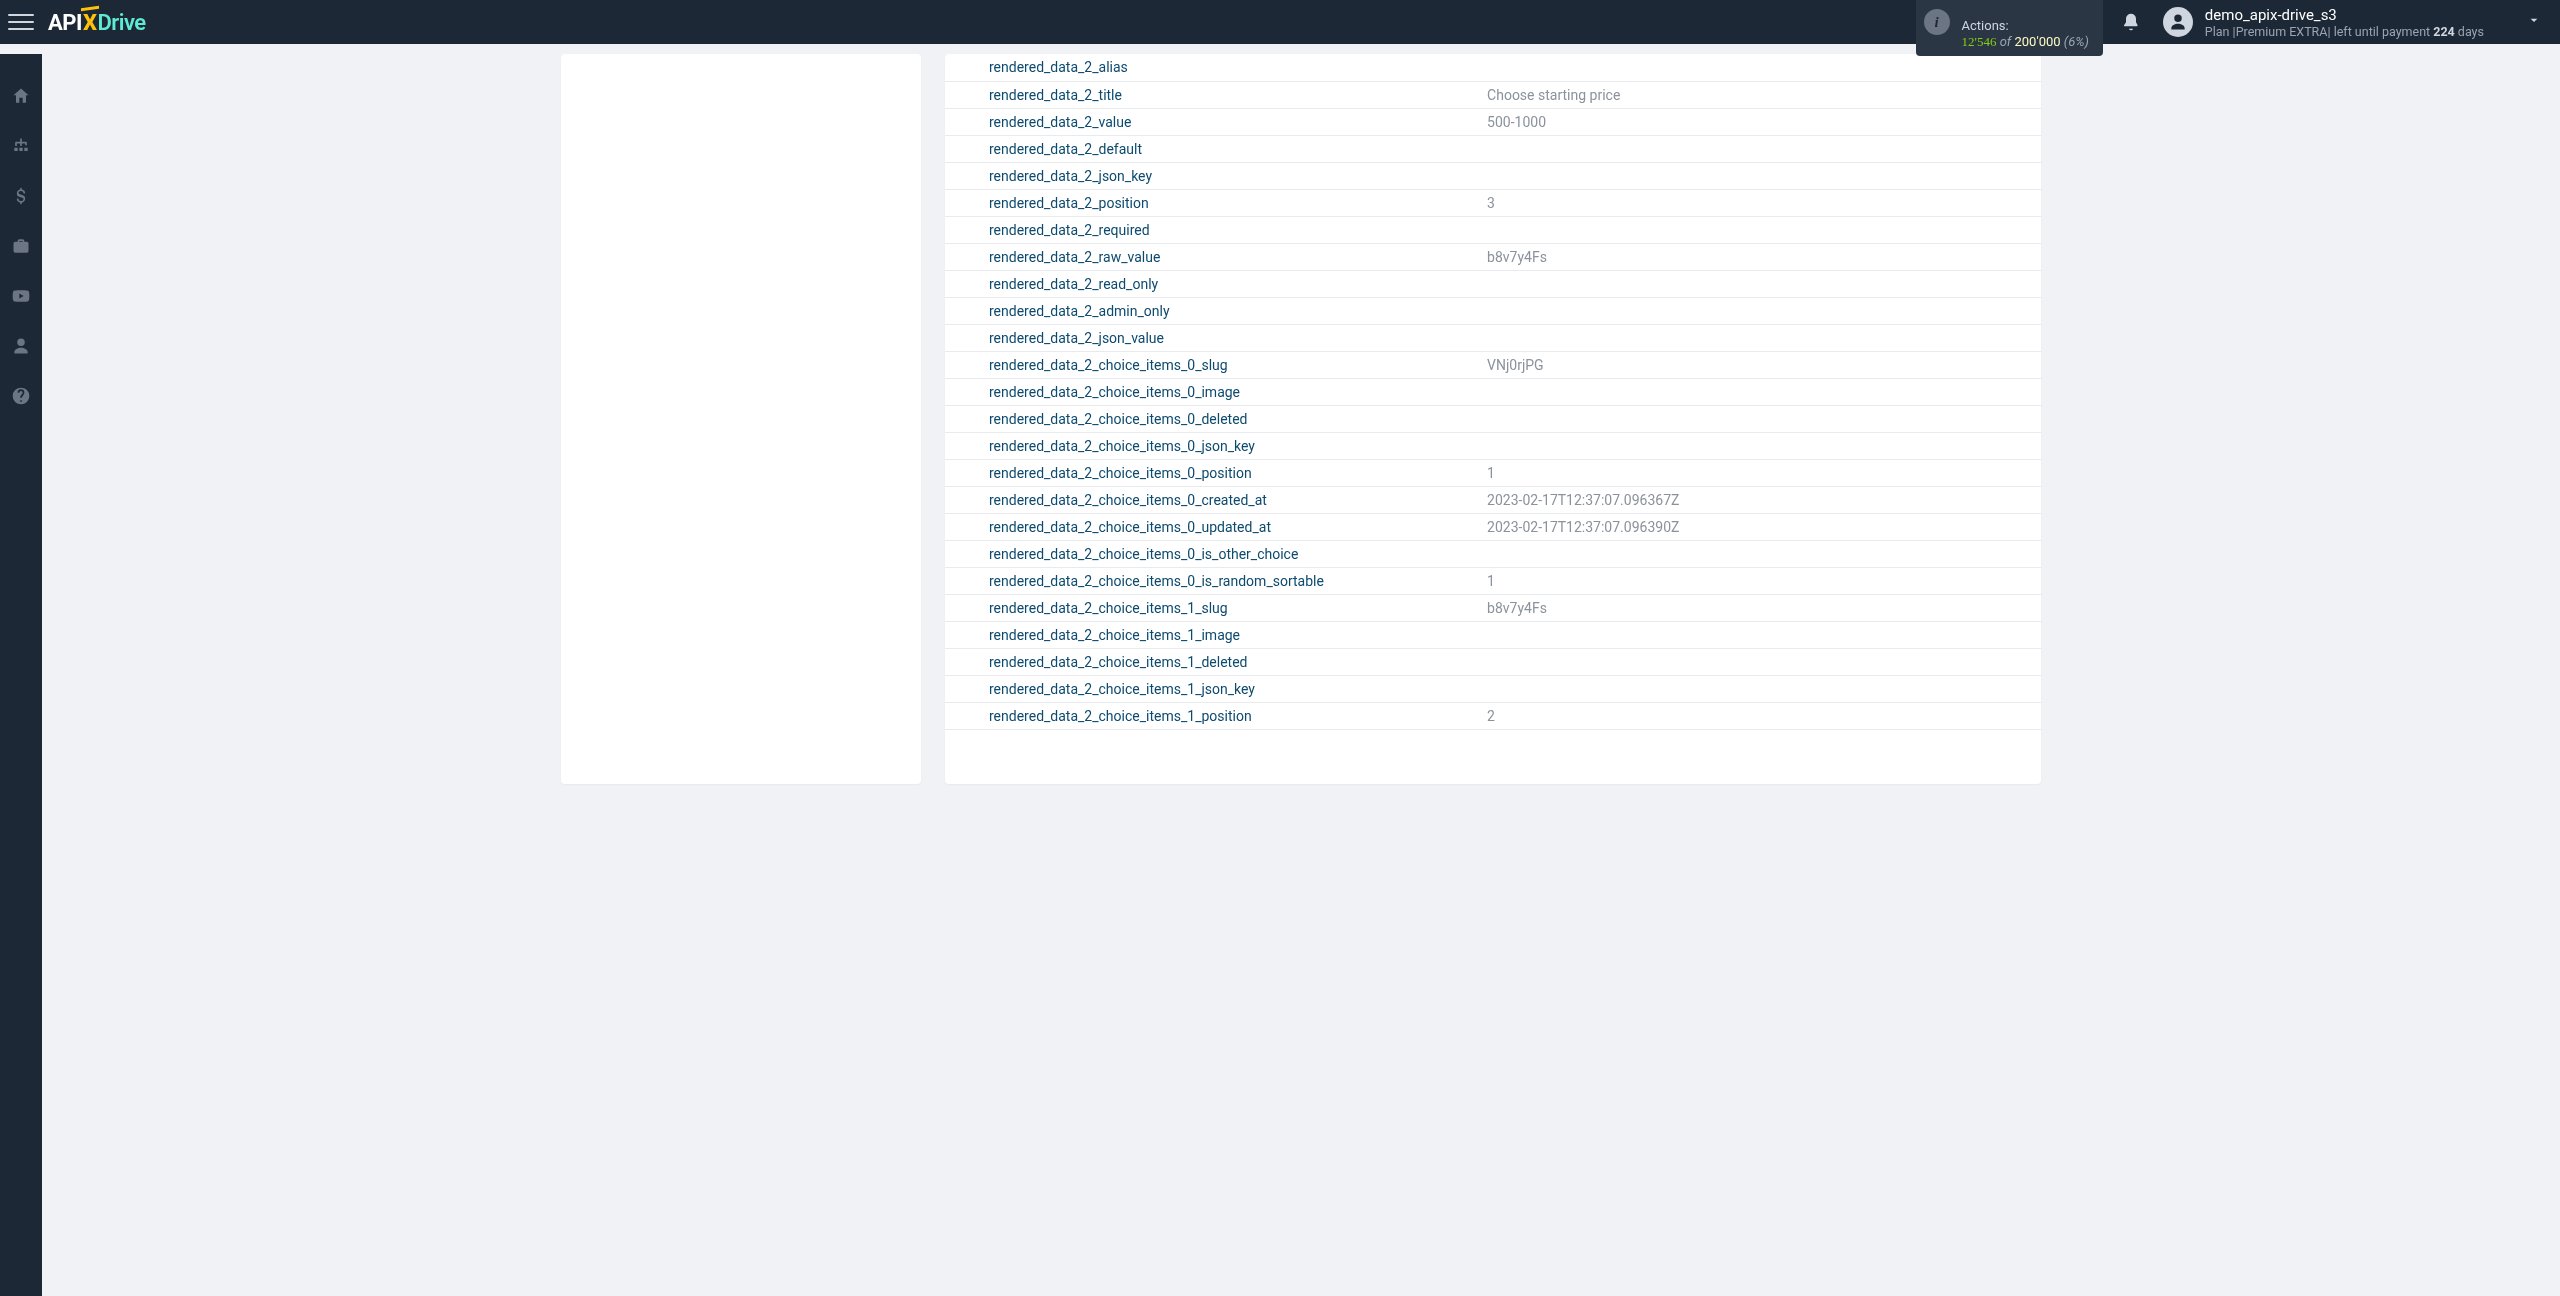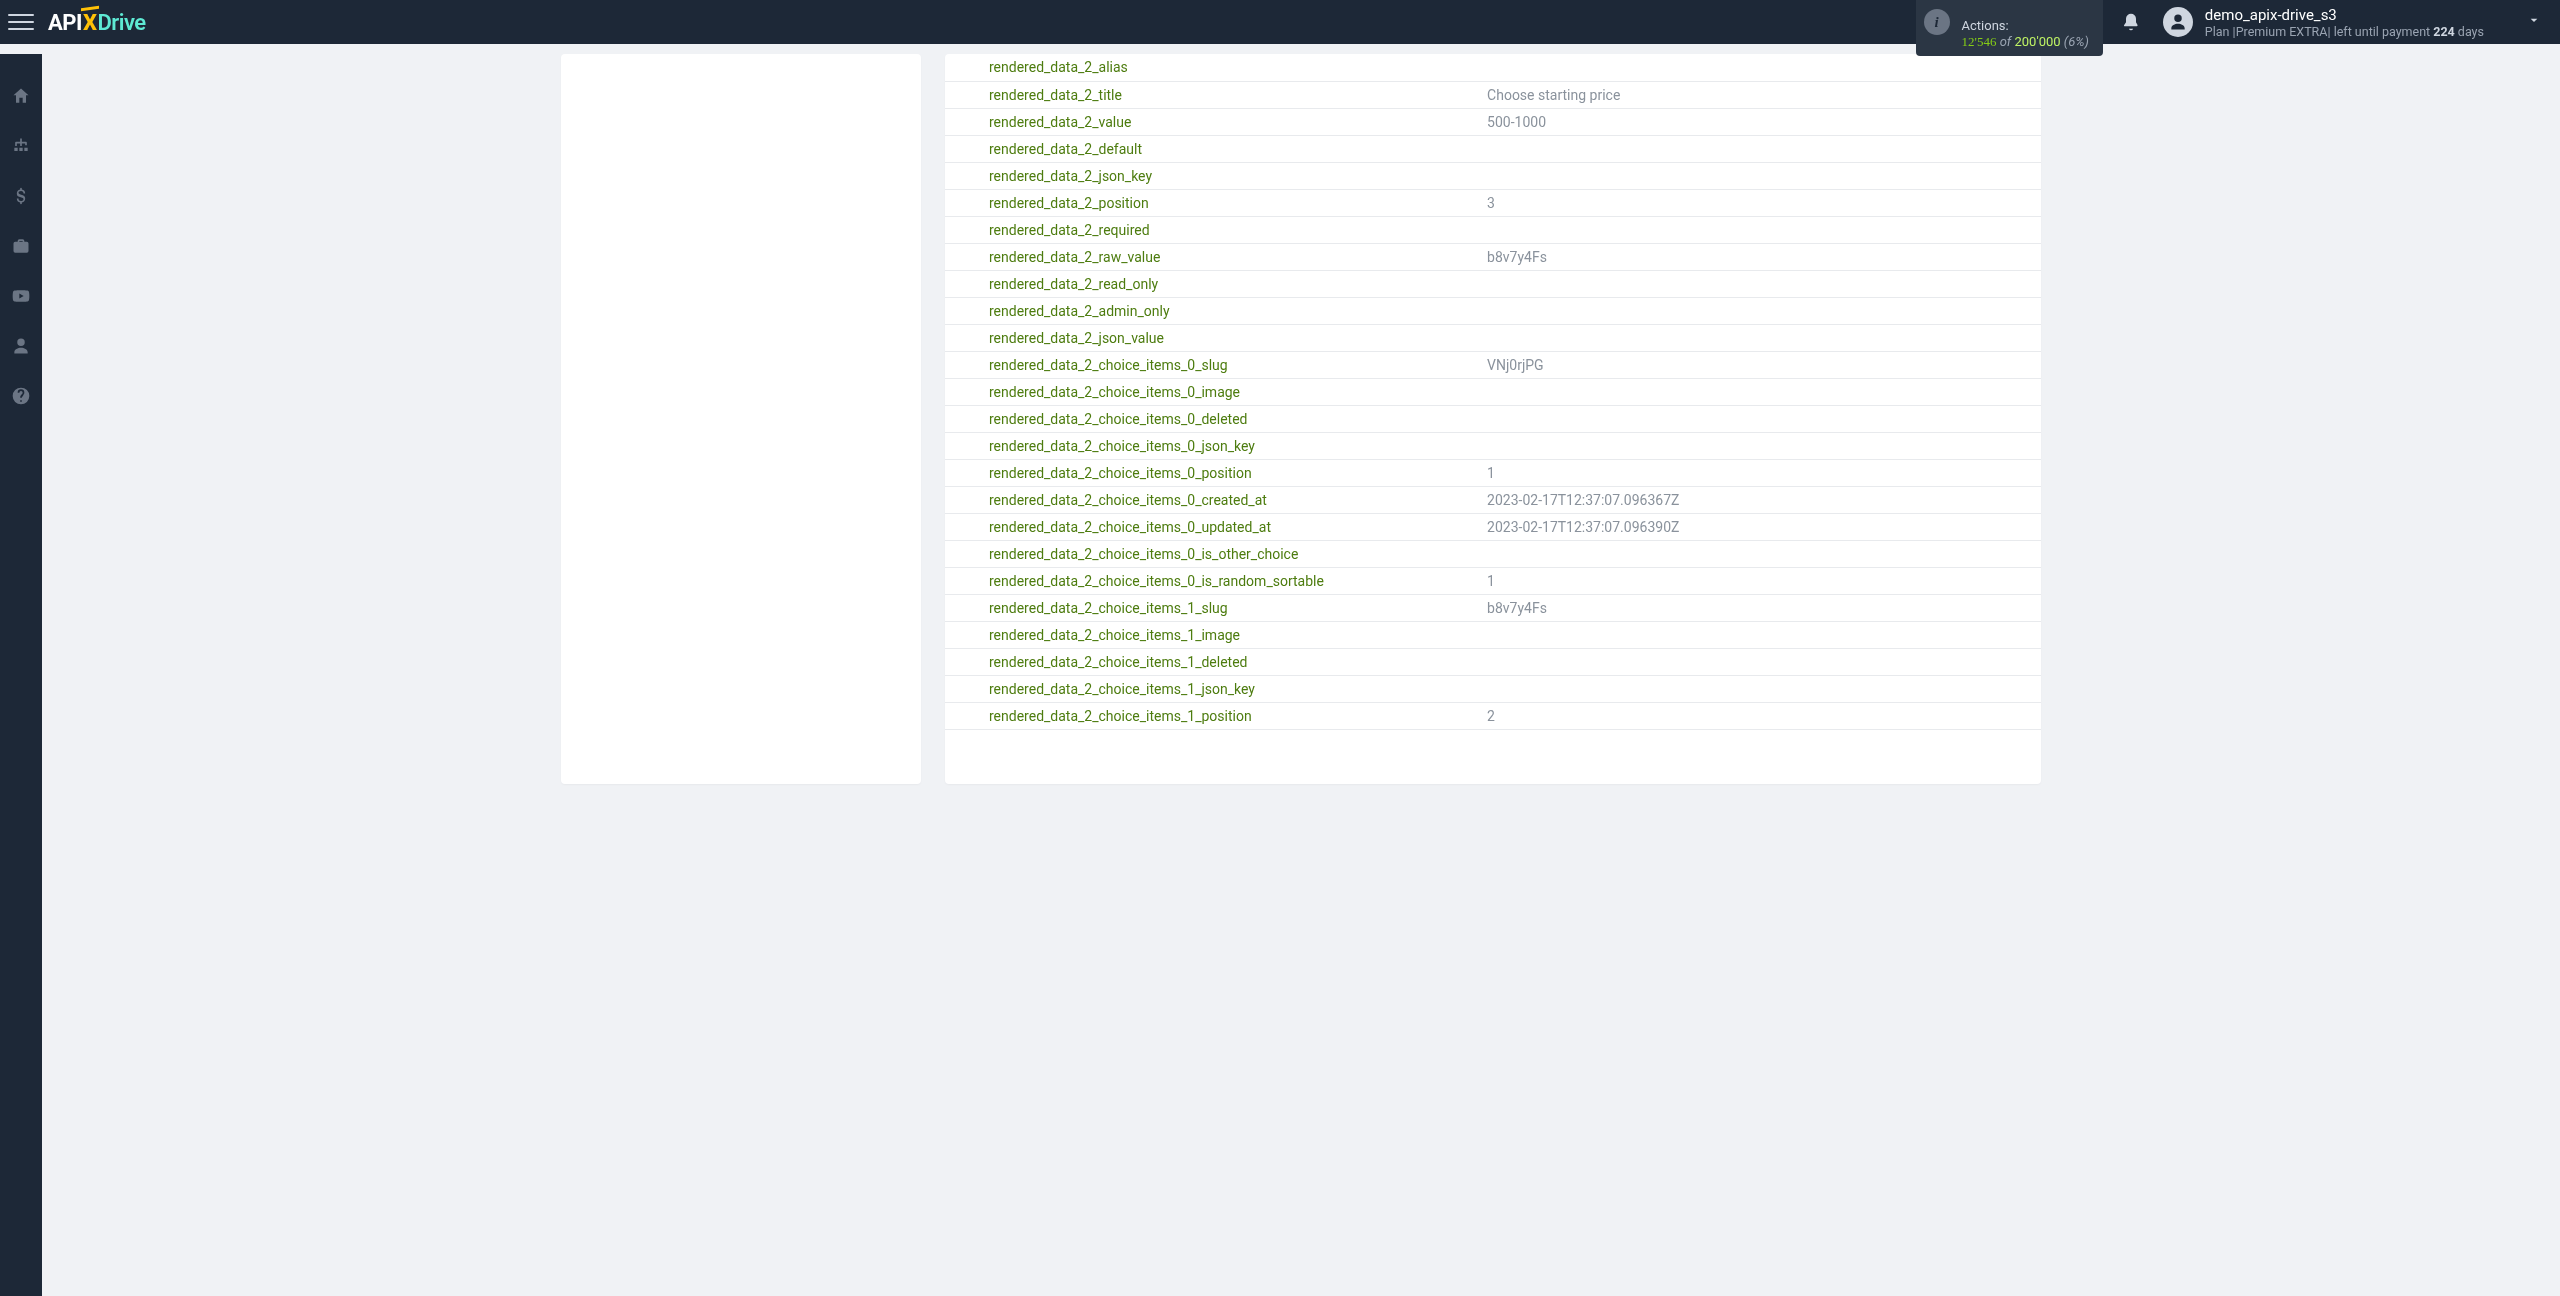--- a/index.html
+++ b/index.html
@@ -67,21 +67,21 @@
   width: 26px; height: 26px; border-radius: 50%;
   background: #6b7584;
   display: flex; align-items: center; justify-content: center;
   color: #1d2837; font-style: italic; font-weight: 800; font-size: 15px;
   font-family: Georgia, serif;
 }
 .actions-badge .txt { font-size: 13px; line-height: 1.25; margin-top: 24px; }
 .actions-badge .lbl { color: #cfd6e0; }
 .actions-badge .used { color: #84cc16; font-family: Liberation Serif, serif; }
 .actions-badge .of { color: #9aa4b2; font-style: italic; }
-.actions-badge .limit { color: #bef264; text-align: center; }
+.actions-badge .limit { color: #fef9c3; text-align: center; }
 .actions-badge .pct { color: #9aa4b2; font-style: italic; }
 
 .bell {
   color: #cfd6e0; margin-right: 22px; cursor: pointer;
 }
 .bell svg { width: 20px; height: 20px; display: block; }
 
 .user-block {
   display: flex; align-items: center; gap: 12px; cursor: pointer;
   padding-right: 6px;
@@ -148,21 +148,21 @@
 .data-table tr {
   border-bottom: 1px solid #e8eaed;
 }
 .data-table td {
   padding: 5px 0 5px 16px;
   font-size: 14px;
   vertical-align: middle;
   height: 27px;
 }
 .data-table td.key {
-  color: #4d7c0f;
+  color: #0c4a6e;
   width: 48%;
   padding-left: 44px;
 }
 .data-table td.val {
   color: #8a929c;
   margin-top: 16px;
 }
 
 </style>
 </head>

